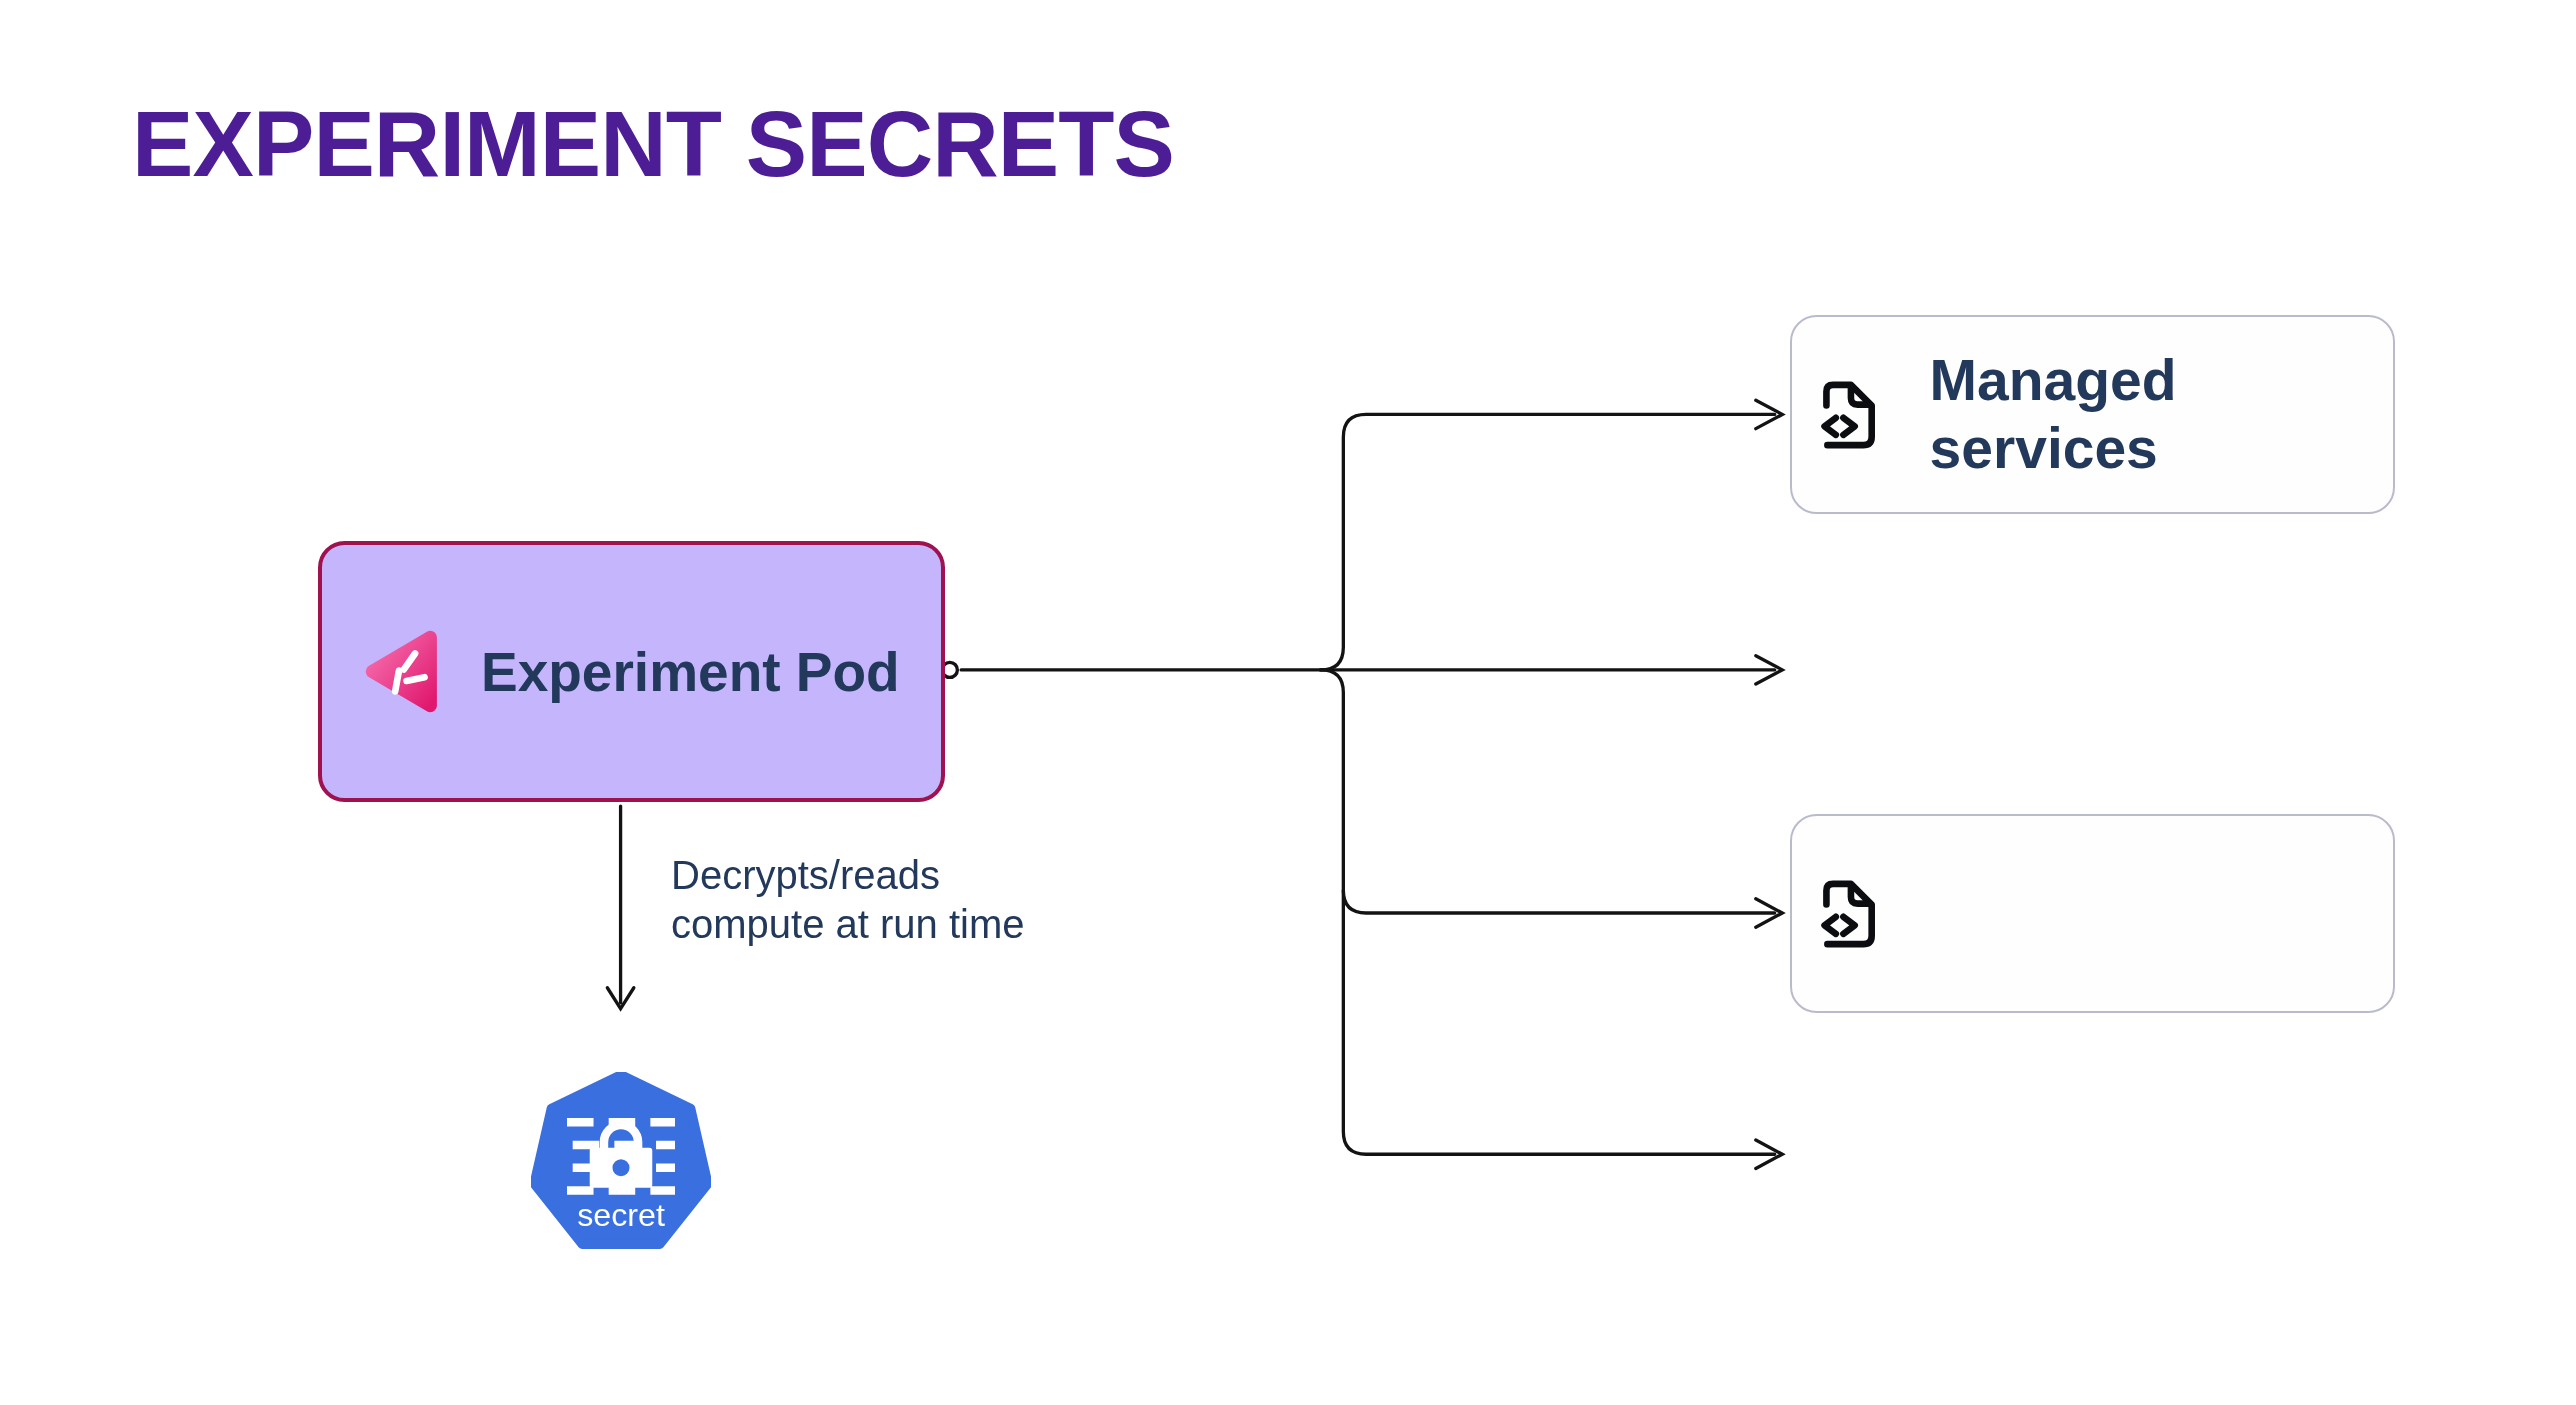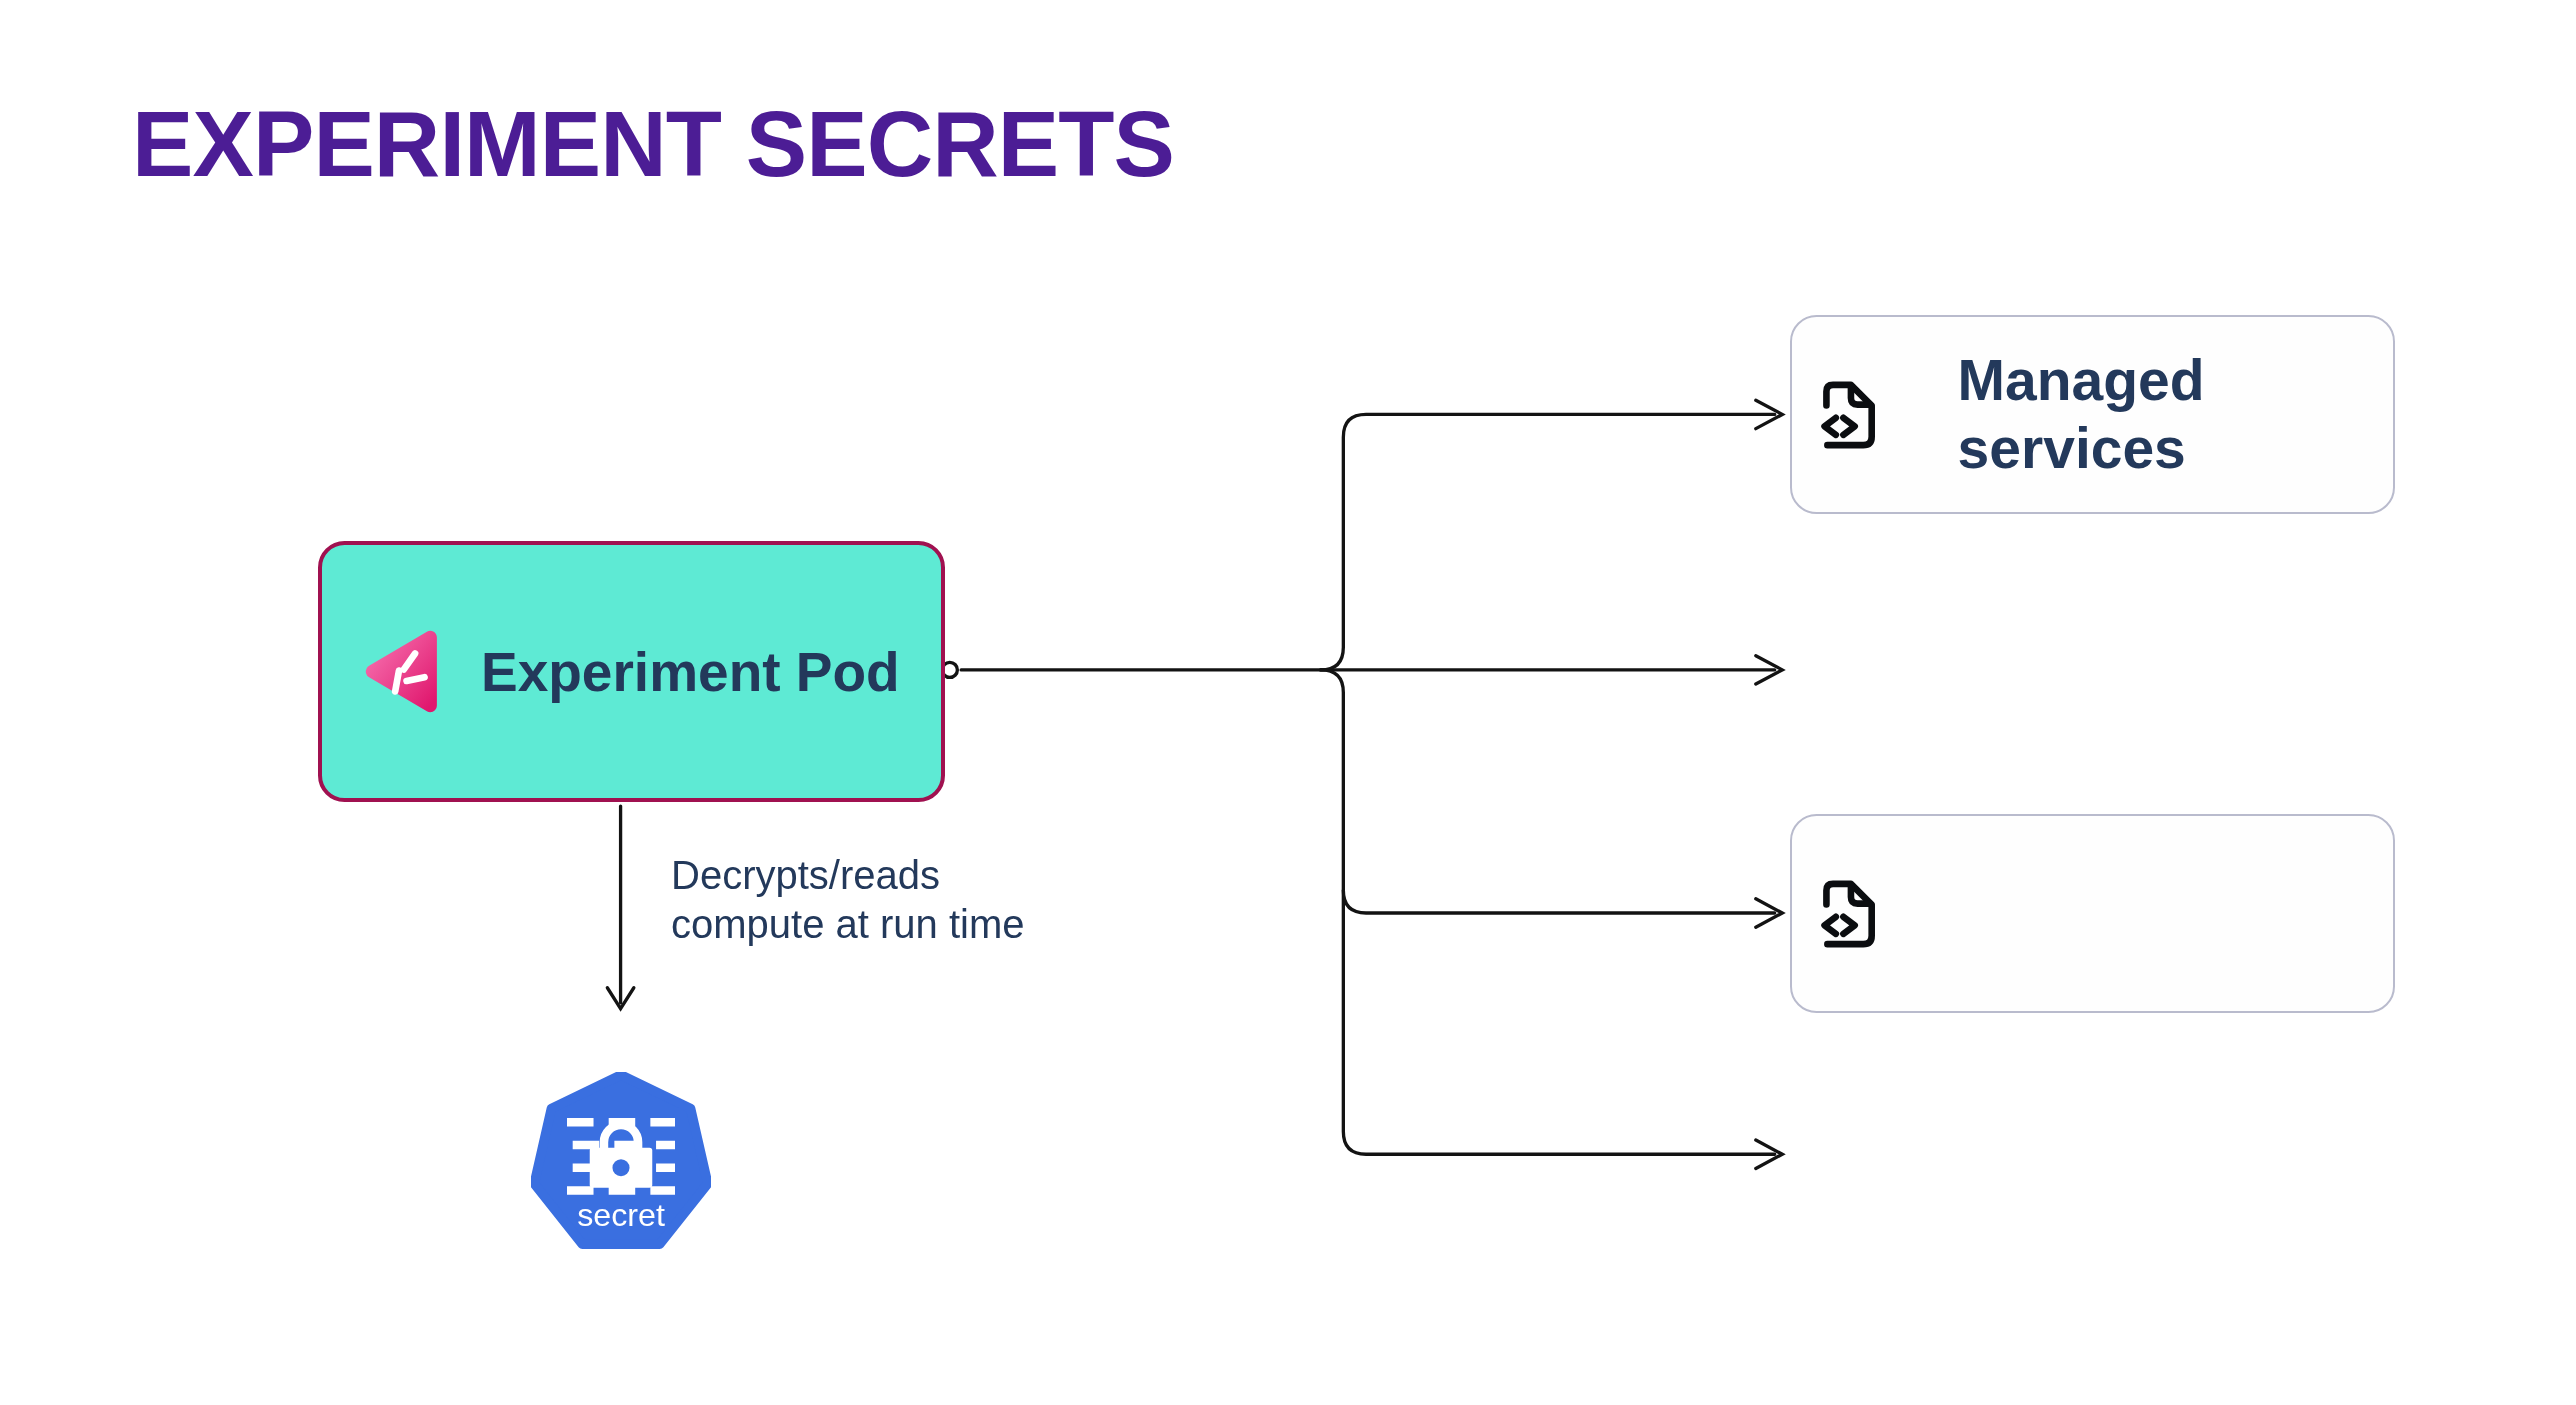--- a/index.html
+++ b/index.html
@@ -16,42 +16,42 @@
     color:#4c1d95;line-height:1.25;
     white-space:nowrap;
   }
   
   #connectors{position:absolute;left:0;top:0;width:2576px;height:1406px;}
 
   
   .pod-box{
     position:absolute;left:318px;top:541px;width:627px;height:261px;
     box-sizing:border-box;
-    background:#5eead4;border:4.7px solid #a01150;border-radius:26.5px;
+    background:#c4b5fd;border:4.7px solid #a01150;border-radius:26.5px;
     display:flex;align-items:center;
     padding-left:40px;gap:28px;
   }
   .pod-label{
     font-size:55px;font-weight:bold;color:#23395b;white-space:nowrap;
   }
   
   .annotation{
     position:absolute;left:651px;top:851px;
     font-size:40px;font-weight:500;color:#23395b;line-height:1.22;margin-left:20px;
   }
   
   .secret-node{position:absolute;left:531px;top:1072px;width:180px;height:182px;}
 
   
   .target-box{
     position:absolute;left:1790px;width:605px;height:199px;
     box-sizing:border-box;
     background:#fefefe;border:2.8px solid #b9bbcd;border-radius:26.5px;
     display:flex;align-items:center;
-    padding-left:24.6px;gap:75px;
+    padding-left:24.6px;gap:47px;
   }
   .target-box .label{
     font-size:57px;font-weight:bold;color:#23395b;line-height:1.18;
     width:445px;
   }
   .t1{top:315px;} .t2{top:570px;} .t3{top:814px;} .t4{top:1055px;}
   .file-code-icon{flex:0 0 auto;}
 </style>
 </head>
 <body>

